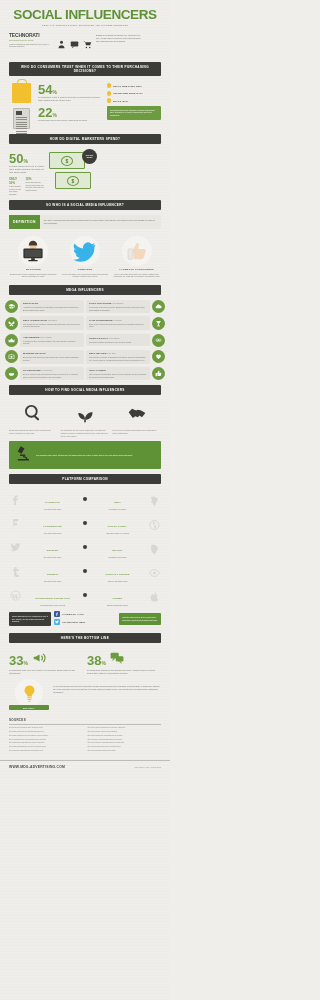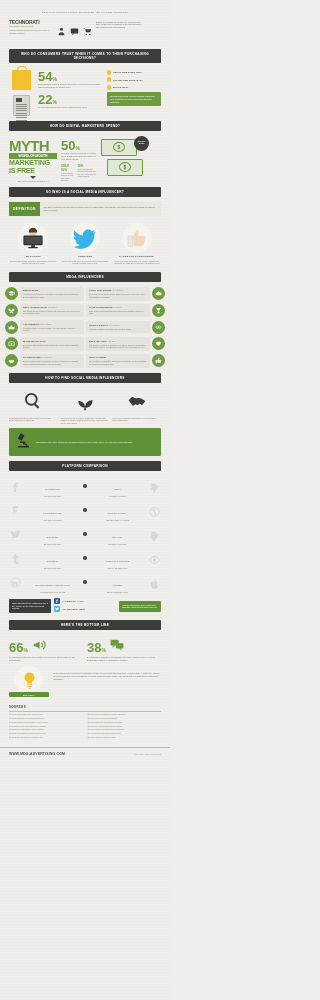--- a/index.html
+++ b/index.html
@@ -172,20 +172,21 @@
             display:flex; justify-content:space-between; align-items:center; }
   .furl { font-size:3.4px; font-weight:bold; color:#4a4a46; letter-spacing:.2px;}
   .fcred { font-size:1.7px; color:#9a9a92; }
 </style>
 </head>
 <body>
 
 <div class="page">
 
   <div class="hdr">
+    <div class="title">SOCIAL INFLUENCERS</div>
     <div class="subt">SOCIAL MARKETING'S MOST OUTSPOKEN AND MISUSED RESOURCE</div>
 
     <div class="tech-row">
       <div style="width:44px">
         <div class="tech-name">TECHNORATI</div>
         <div class="tech-sub">2013 Digital Influence Report</div>
         <div class="tech-blurb">What do consumers trust most when they make a purchase decision?</div>
       </div>
       <div class="tech-icons">
         <span>
@@ -254,28 +255,20 @@
         <span class="dot"></span>
         <span>BLOGS (31%)</span>
       </div>
       <div class="ribbon">Consumers the social circuits of personal brands that have definitive tie to each of influencers driven the consumers.</div>
     </div>
   </div>
 
   <div class="band">HOW DO DIGITAL MARKETERS SPEND?</div>
 
   <div class="myth-wrap">
-    <div class="myth-left">
-      <div class="mythword">MYTH</div>
-      <div class="mythbar">WORD-OF-MOUTH</div>
-      <div class="mythbig">MARKETING</div>
-      <div class="mythbig">IS FREE</div>
-      <div class="arrowdn"></div>
-      <div class="nano" style="text-align:center">BECAUSE IT DOESN'T SOUND EASY</div>
-    </div>
 
     <div class="myth-mid">
       <div class="bigpct"><span>50</span><small>%</small></div>
       <div class="micro">of brand leaders surveyed in a three-tower digital campaign buy BOTH to their social media.</div>
       <div class="twocol">
         <div>
           <h5>ONLY 10%</h5>
           <div class="nano">of their budget is set up to use free media spending.</div>
         </div>
         <div>
@@ -671,21 +664,21 @@
       </div>
     </div>
     <div class="greenbox">Marketer with selected all the social media marketing a count guess it brand blockchain.</div>
   </div>
 
   <div class="band" style="margin-top:6px">HERE'S THE BOTTOM LINE</div>
 
   <div class="bl">
     <div class="blcol">
       <div class="blhead">
-        <div class="bigpct"><span>66</span><small>%</small></div>
+        <div class="bigpct"><span>33</span><small>%</small></div>
         <span>
           <svg viewBox="0 0 24 24">
               <path d="M3 10v4h3l7 4V6L6 10z"></path>
               <path d="M16 8a5 5 0 010 8" fill="none" stroke="#6d9b3f" stroke-width="2"></path>
               <path d="M19 5a9 9 0 010 14" fill="none" stroke="#6d9b3f" stroke-width="2"></path>
             </svg>
         </span>
       </div>
       <div class="micro">of marketers state one level relative to influencer block posts on any interactions.</div>
     </div>

